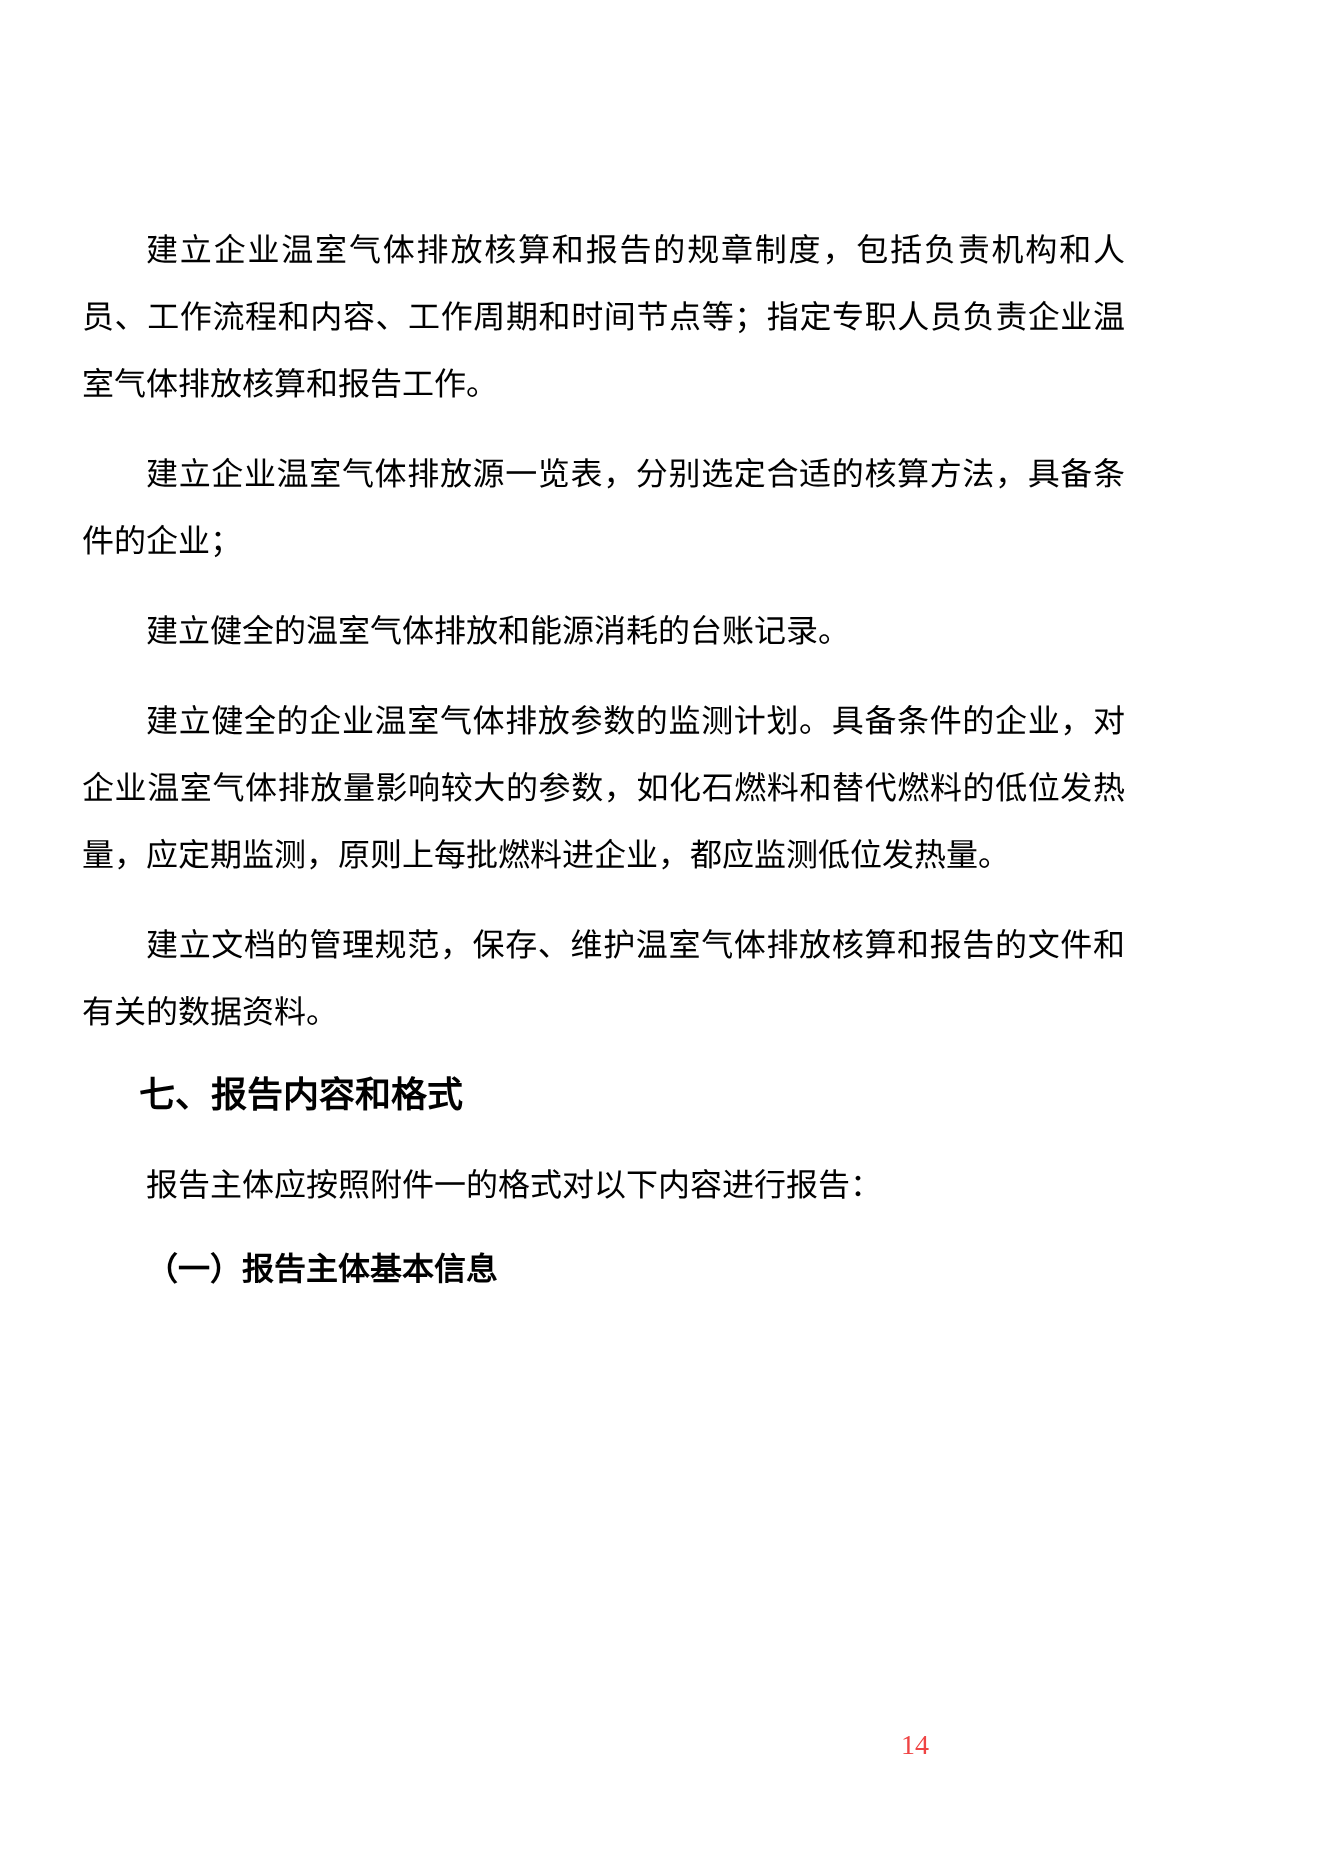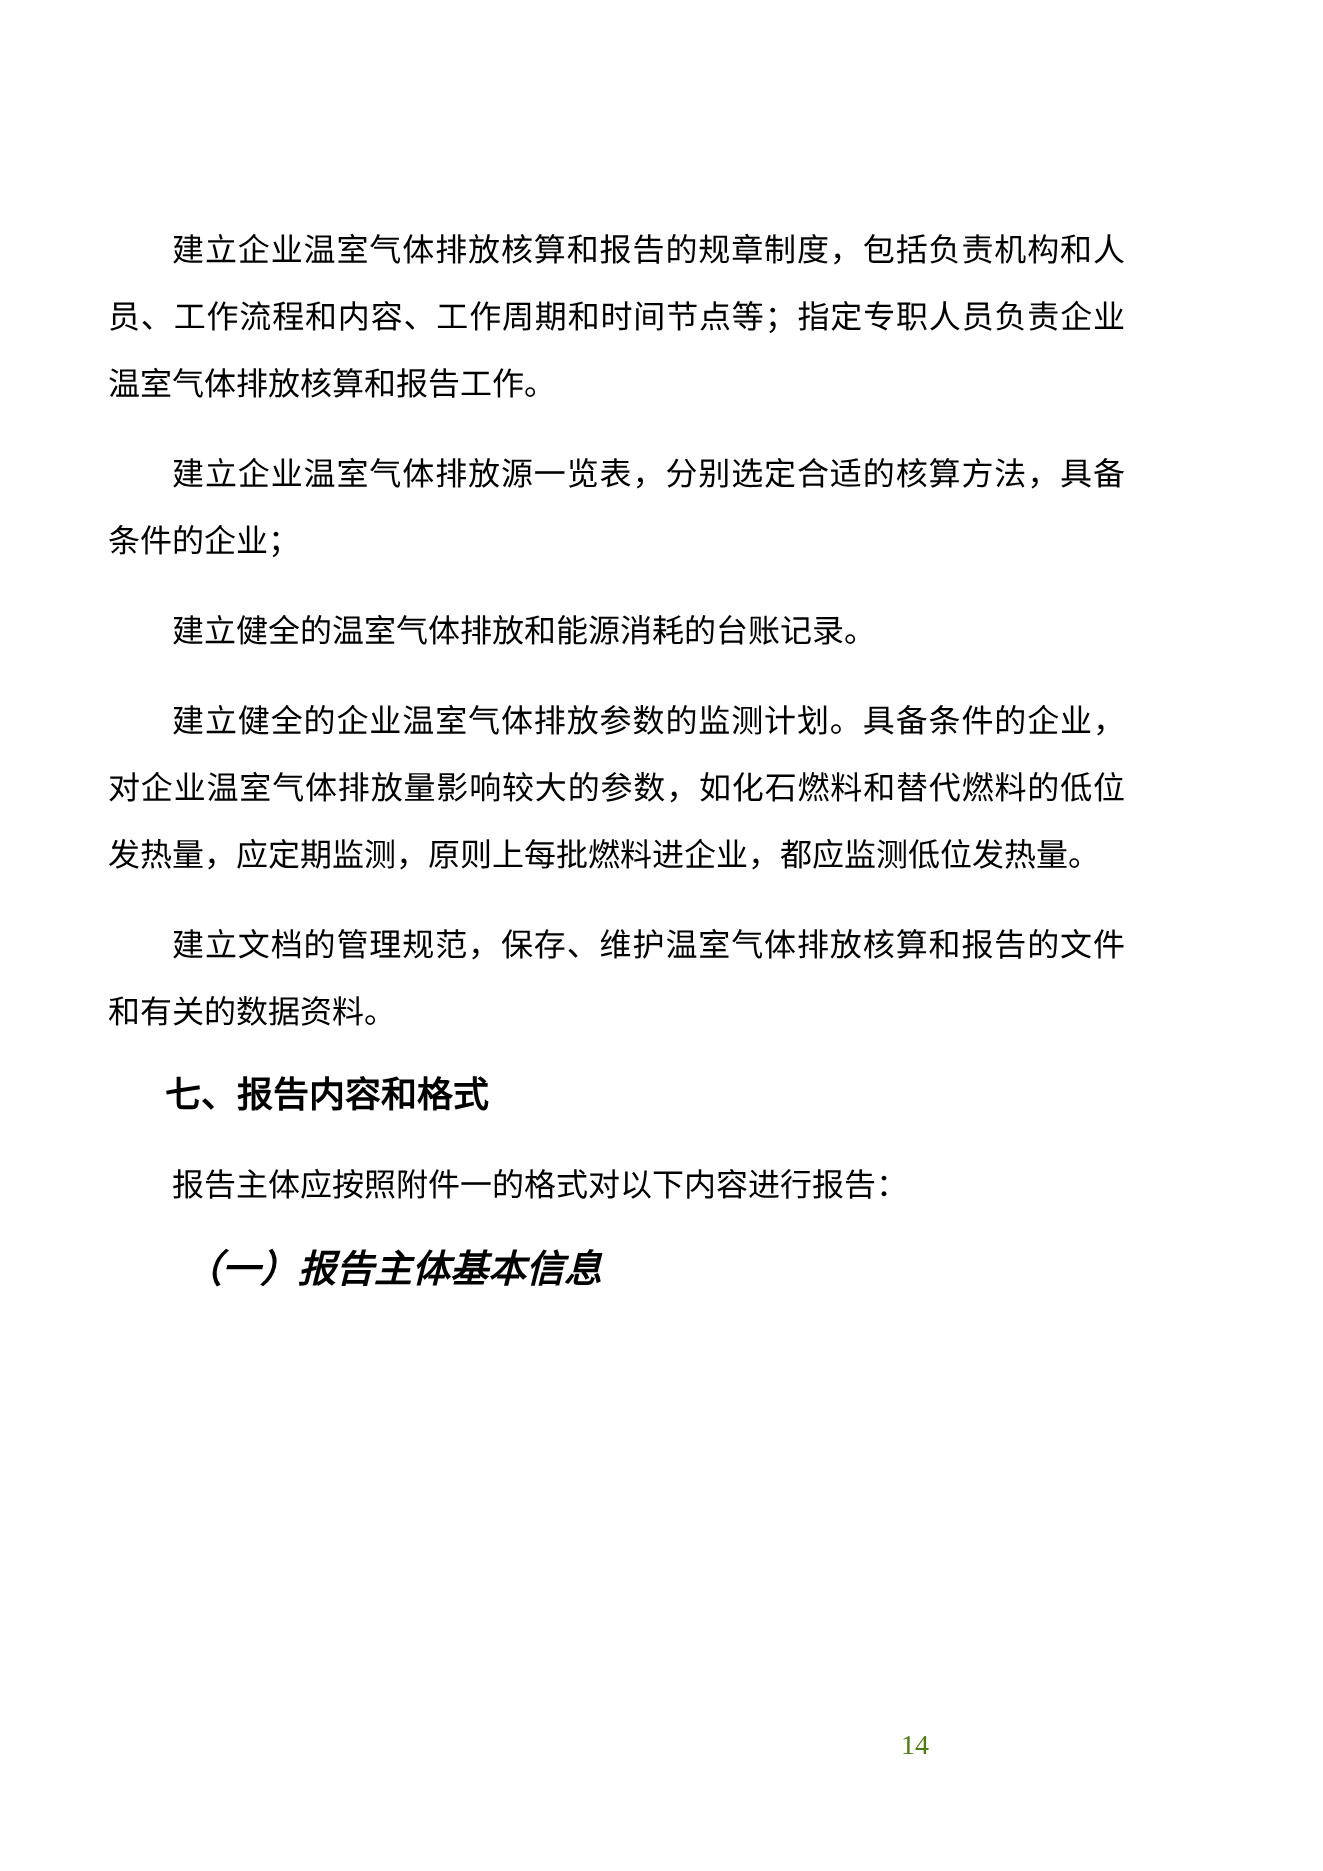--- a/index.html
+++ b/index.html
@@ -10,21 +10,21 @@
   .page {
     position: relative;
     width: 1323px;
     height: 1871px;
     margin: 0 auto;
     background: #ffffff;
     overflow: hidden;
     color: #000000;
   }
   .content {
-    padding: 194px 198px 0 108px; 
+    padding: 194px 198px 0 82px; 
   }
   .para {
     margin: 23px 0 0 0;
     font-family: "Liberation Serif", "DejaVu Serif", serif;
     font-size: 32px;
     line-height: 67px;
     text-align: justify;
     text-align-last: left;
     text-indent: 2em;
     line-break: strict;
@@ -35,33 +35,32 @@
     font-family: Liberation Serif, serif;
     font-weight: bold;
     font-size: 36px;
     line-height: 67px;
     text-indent: 57px;
   }
   .sub-heading {
     margin: 17px 0 0 0;
     font-family: "Liberation Serif", "DejaVu Serif", serif;
     font-weight: bold;
-    font-size: 38px;
+    font-size: 32px;
     line-height: 67px;
     text-indent: 2em;
-    font-style: italic;
   }
   .page-number {
     position: absolute;
     left: 901px;
     top: 1731px;
     font-family: "Liberation Serif", "DejaVu Serif", serif;
     font-size: 28px;
     line-height: 1;
-    color: #4d7c0f;
+    color: #ef4444;
   }
 </style>
 </head>
 <body>
 
 <div class="page">
   <div class="content">
     <p class="para">建立企业温室气体排放核算和报告的规章制度，包括负责机构和人员、工作流程和内容、工作周期和时间节点等；指定专职人员负责企业温室气体排放核算和报告工作。</p>
     <p class="para">建立企业温室气体排放源一览表，分别选定合适的核算方法，具备条件的企业；</p>
     <p class="para">建立健全的温室气体排放和能源消耗的台账记录。</p>

